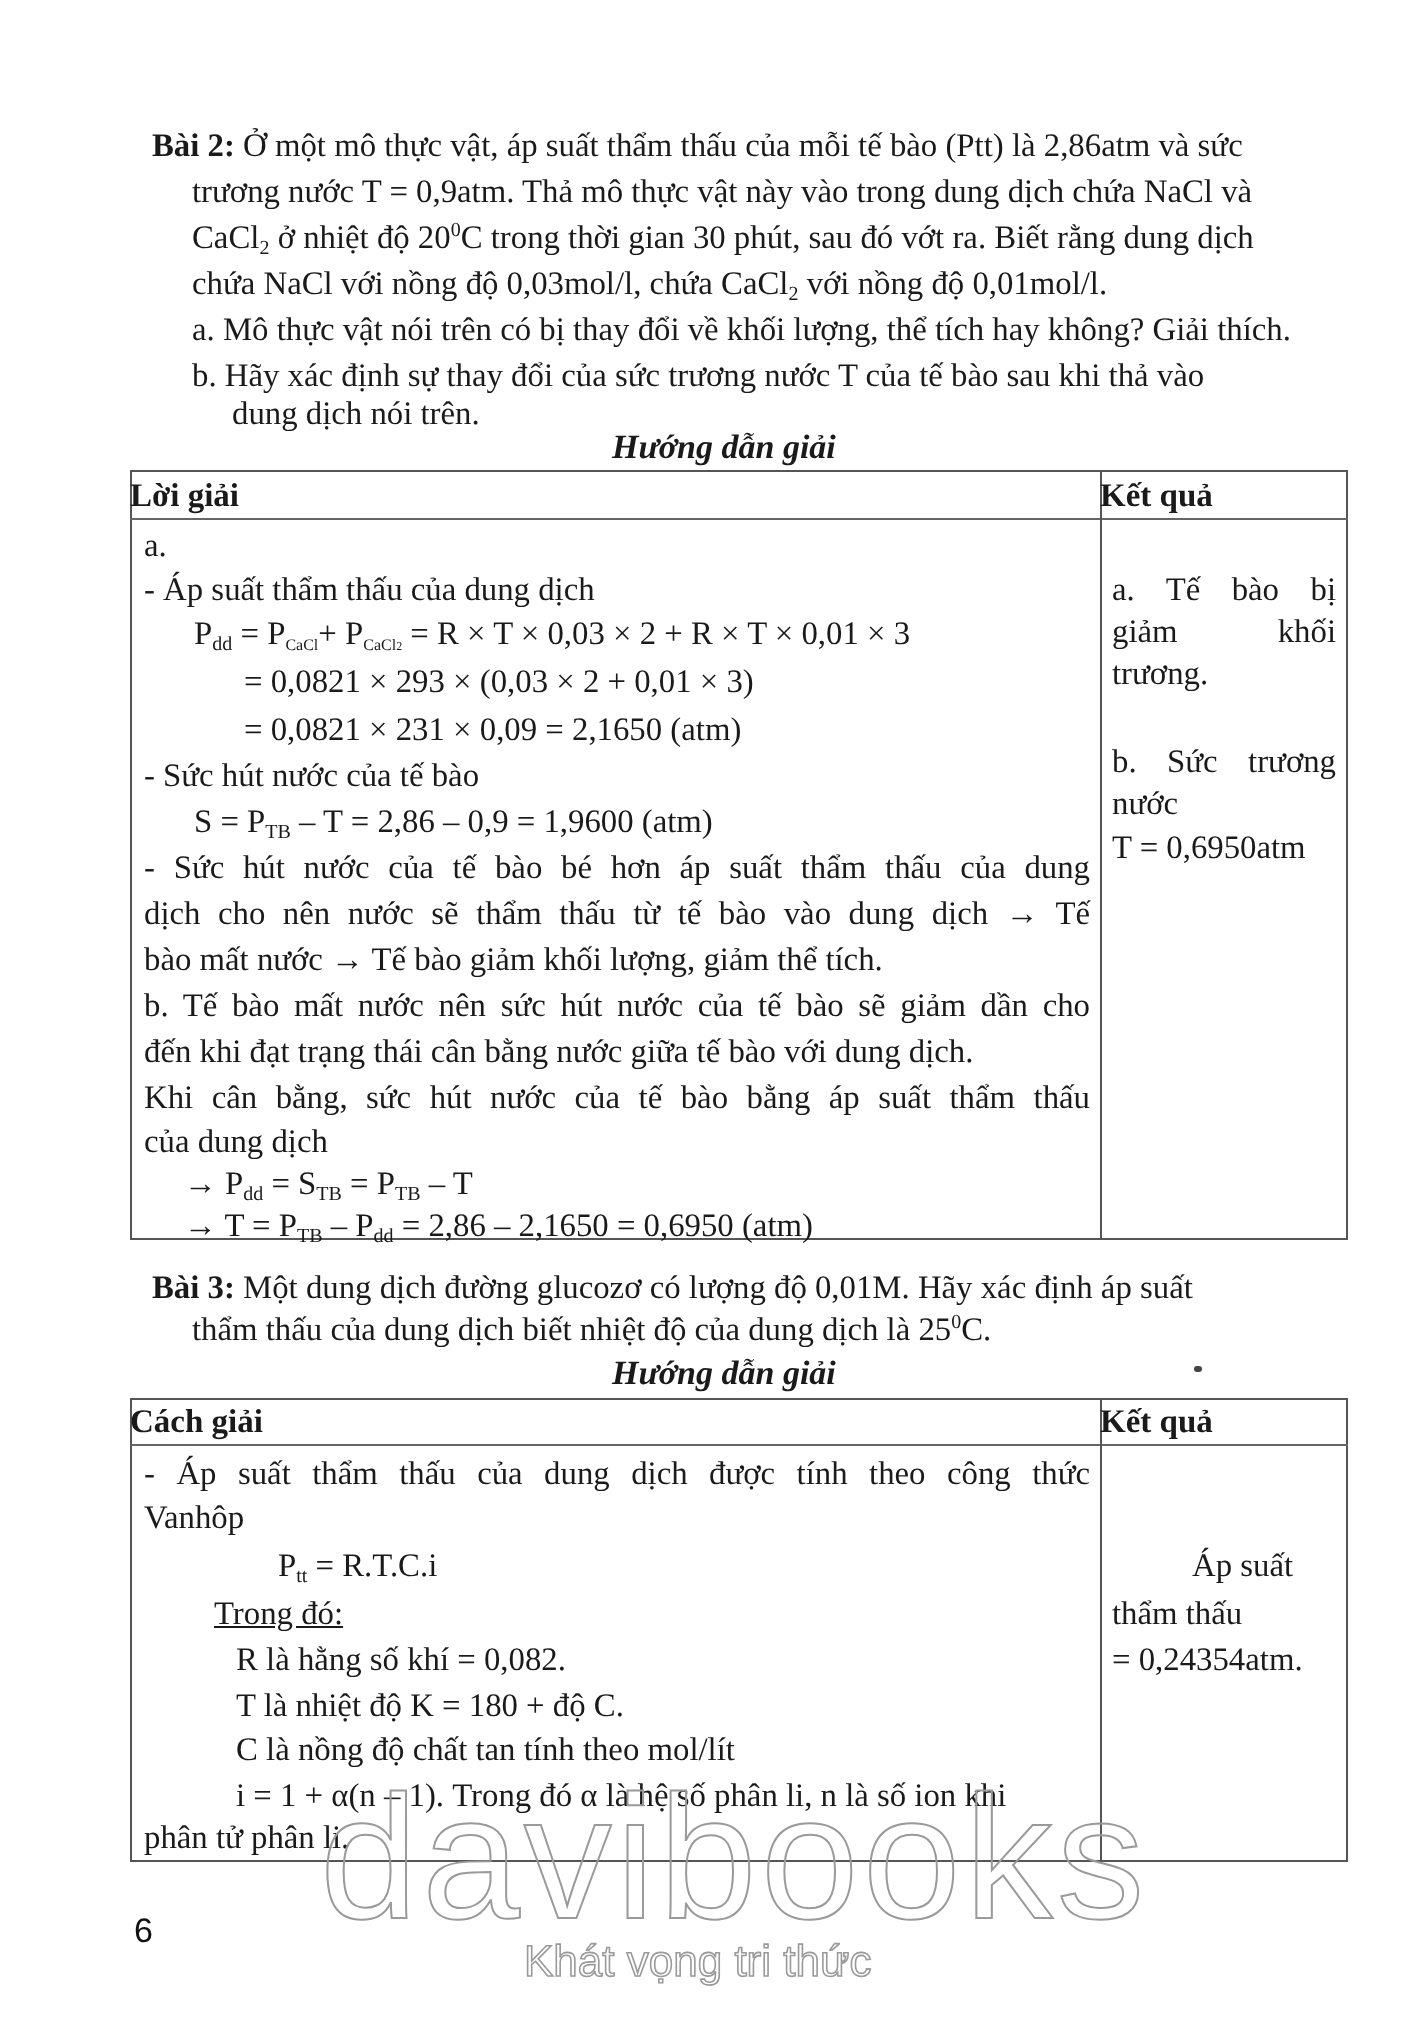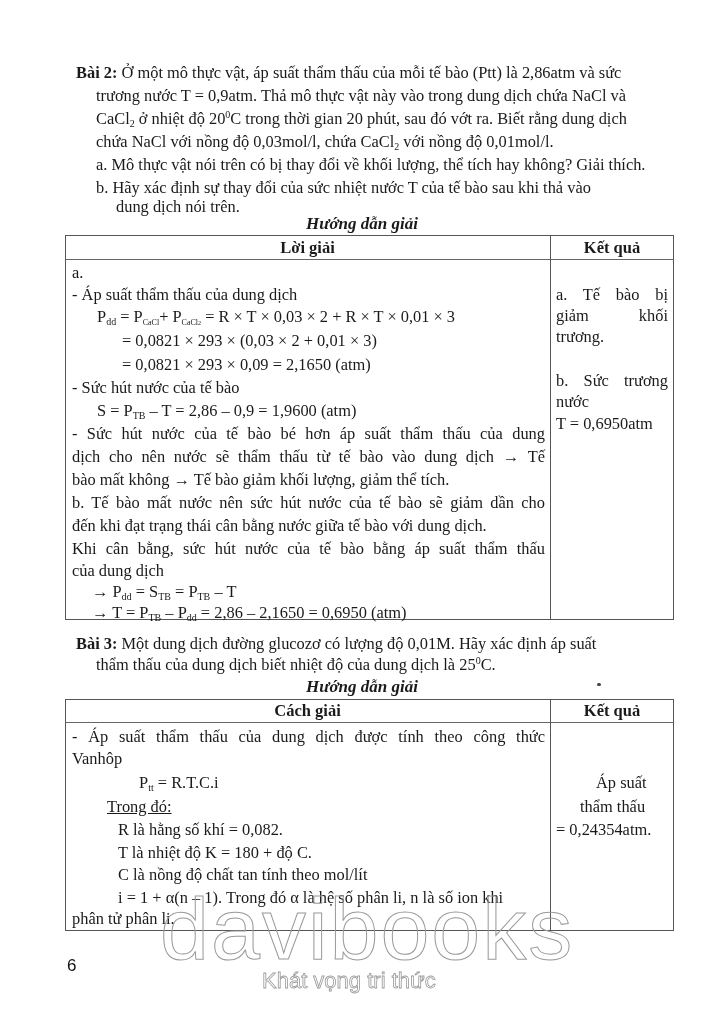--- a/index.html
+++ b/index.html
@@ -7,57 +7,57 @@
          font-family: "Liberation Serif", serif; color: #1a1a1a; font-size: 16.4px; }
   .line { position: absolute; white-space: nowrap; line-height: 20px; }
   .justify-line { position: absolute; white-space: nowrap; line-height: 20px; text-align: justify; text-align-last: justify; }
   b { font-weight: bold; }
   sub { font-size: 10px; vertical-align: -3px; line-height: 0; }
   sup { font-size: 10px; vertical-align: 6px; line-height: 0; }
   .caption { position: absolute; font-style: italic; font-weight: bold; font-size: 17px; white-space: nowrap; }
   .tbl-border { position: absolute; border: 1.3px solid #555; box-sizing: border-box; }
   .hline { position: absolute; height: 0; border-top: 1.2px solid #666; }
   .vline { position: absolute; width: 0; border-left: 1.3px solid #555; }
-  .th { position: absolute; font-weight: bold; font-size: 16.5px; text-align: center; white-space: nowrap; }
+  .th { position: absolute; font-weight: bold; font-size: 16.5px; text-align: left; white-space: nowrap; }
   .page-num { position: absolute; left: 67px; top: 956px; font-family: "Liberation Sans", sans-serif; font-size: 17px; color: #111; }
   .wm-big { position: absolute; left: 160px; top: 878px; font-family: "Liberation Sans", sans-serif;
             font-size: 88px; letter-spacing: 2px; color: transparent; -webkit-text-stroke: 1px #9a9a9a; white-space: nowrap; }
   .wm-small { position: absolute; left: 262px; top: 968px; font-family: Liberation Sans, sans-serif;
               font-size: 22px; color: transparent; -webkit-text-stroke: 0.8px #9a9a9a; white-space: nowrap; }
   .speck { position: absolute; left: 597px; top: 683px; width: 4px; height: 3px; background: #444; border-radius: 2px; }
 </style>
 </head>
 <body>
 
 <div class="line" style="left:76px; top:63px;"><b>Bài 2:</b><span> Ở một mô thực vật, áp suất thẩm thấu của mỗi tế bào (Ptt) là 2,86atm và sức</span></div>
 <div class="line" style="left:96px; top:86px;">trương nước T = 0,9atm. Thả mô thực vật này vào trong dung dịch chứa NaCl và</div>
-<div class="line" style="left:96px; top:109px;">CaCl<sub>2</sub> <span>ở nhiệt độ 20</span><sup>0</sup><span>C trong thời gian 20 phút, sau đó vớt ra. Biết rằng dung dịch</span></div>
+<div class="line" style="left:96px; top:109px;">CaCl<sub>2</sub> <span>ở nhiệt độ 20</span><sup>0</sup><span>C trong thời gian 30 phút, sau đó vớt ra. Biết rằng dung dịch</span></div>
 <div class="line" style="left:96px; top:132px;"><span>chứa NaCl với nồng độ 0,03mol/l, chứa CaCl</span><sub>2</sub><span> với nồng độ 0,01mol/l.</span></div>
 <div class="line" style="left:96px; top:155px;">a. Mô thực vật nói trên có bị thay đổi về khối lượng, thể tích hay không? Giải thích.</div>
-<div class="line" style="left:96px; top:178px;">b. Hãy xác định sự thay đổi của sức nhiệt nước T của tế bào sau khi thả vào</div>
+<div class="line" style="left:96px; top:178px;">b. Hãy xác định sự thay đổi của sức trương nước T của tế bào sau khi thả vào</div>
 <div class="line" style="left:116px; top:197px;">dung dịch nói trên.</div>
 
 <div class="caption" style="left:306px; top:214px;">Hướng dẫn giải</div>
 
 <div class="tbl-border" style="left:65px; top:235px; width:609px; height:385px;"></div>
 <div class="hline" style="left:65px; top:259px; width:609px;"></div>
 <div class="vline" style="left:550px; top:235px; height:385px;"></div>
 <div class="th" style="left:65px; top:238px; width:485px;">Lời giải</div>
 <div class="th" style="left:550px; top:238px; width:124px;">Kết quả</div>
 
 <div class="line" style="left:72px; top:263px;">a.</div>
 <div class="line" style="left:72px; top:285px;">- Áp suất thẩm thấu của dung dịch</div>
 <div class="line" style="left:97px; top:307px;">P<sub>dd</sub> = P<sub style="font-size:8px">CaCl</sub>+ P<sub style="font-size:8px">CaCl<span style="font-size:6px">2</span></sub><span> =  R × T × 0,03 × 2 + R × T × 0,01 × 3</span></div>
 <div class="line" style="left:122px; top:331px;">= 0,0821 × 293 × (0,03 × 2 + 0,01 × 3)</div>
-<div class="line" style="left:122px; top:355px;">= 0,0821 × 293 × 0,09 = 2,1650 (atm)</div>
+<div class="line" style="left:122px; top:355px;">= 0,0821 × 231 × 0,09 = 2,1650 (atm)</div>
 <div class="line" style="left:72px; top:378px;">- Sức hút nước của tế bào</div>
 <div class="line" style="left:97px; top:401px;">S = P<sub>TB</sub><span> – T = 2,86 – 0,9 = 1,9600 (atm)</span></div>
 <div class="justify-line" style="left:72px; top:424px; width:473px;">- Sức hút nước của tế bào bé hơn áp suất thẩm thấu của dung</div>
 <div class="justify-line" style="left:72px; top:447px; width:473px;">dịch cho nên nước sẽ thẩm thấu từ tế bào vào dung dịch → Tế</div>
-<div class="line" style="left:72px; top:470px;">bào mất không → Tế bào giảm khối lượng, giảm thể tích.</div>
+<div class="line" style="left:72px; top:470px;">bào mất nước → Tế bào giảm khối lượng, giảm thể tích.</div>
 <div class="justify-line" style="left:72px; top:493px; width:473px;">b. Tế bào mất nước nên sức hút nước của tế bào sẽ giảm dần cho</div>
 <div class="line" style="left:72px; top:516px;">đến khi đạt trạng thái cân bằng nước giữa tế bào với dung dịch.</div>
 <div class="justify-line" style="left:72px; top:539px; width:473px;">Khi cân bằng, sức hút nước của tế bào bằng áp suất thẩm thấu</div>
 <div class="line" style="left:72px; top:561px;">của dung dịch</div>
 <div class="line" style="left:92px; top:582px;"><span>→</span> P<sub>dd</sub> =  S<sub>TB</sub> = P<sub>TB</sub><span> – T</span></div>
 <div class="line" style="left:92px; top:603px;"><span>→</span> T = P<sub>TB</sub> – P<sub>dd</sub><span> = 2,86 – 2,1650 = 0,6950 (atm)</span></div>
 
 <div class="justify-line" style="left:556px; top:285px; width:112px;">a. Tế bào bị</div>
 <div class="justify-line" style="left:556px; top:306px; width:112px;">giảm khối</div>
 <div class="line" style="left:556px; top:327px;">trương.</div>
@@ -81,18 +81,18 @@
 <div class="line" style="left:72px; top:749px;">Vanhôp</div>
 <div class="line" style="left:139px; top:773px;">P<sub>tt</sub><span> = R.T.C.i</span></div>
 <div class="line" style="left:107px; top:797px;text-decoration:underline;">Trong đó:</div>
 <div class="line" style="left:118px; top:820px;">R là hằng số khí = 0,082.</div>
 <div class="line" style="left:118px; top:843px;">T là nhiệt độ K = 180 + độ C.</div>
 <div class="line" style="left:118px; top:865px;">C là nồng độ chất tan tính theo mol/lít</div>
 <div class="line" style="left:118px; top:888px;">i = 1 + α(n – 1). Trong đó α là hệ số phân li, n là số ion khi</div>
 <div class="line" style="left:72px; top:909px;">phân tử phân li.</div>
 
 <div class="line" style="left:556px; top:773px;margin-left:40px;">Áp suất</div>
-<div class="line" style="left:556px; top:797px;margin-left:24px;">thẩm thấu</div>
+<div class="line" style="left:556px; top:797px;">thẩm thấu</div>
 <div class="line" style="left:556px; top:820px;">= 0,24354atm.</div>
 
 <div class="wm-big">davibooks</div>
 <div class="page-num">6</div>
 <div class="wm-small">Khát vọng tri thức</div>
 
 </body></html>

